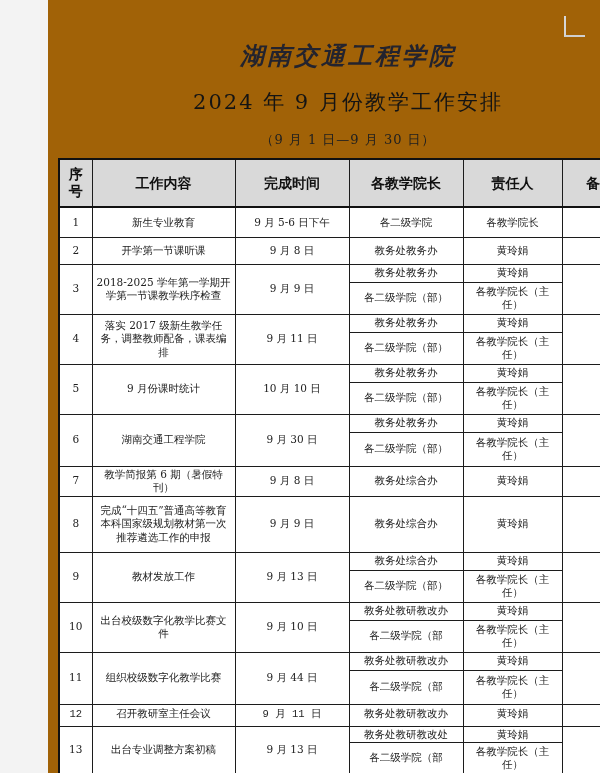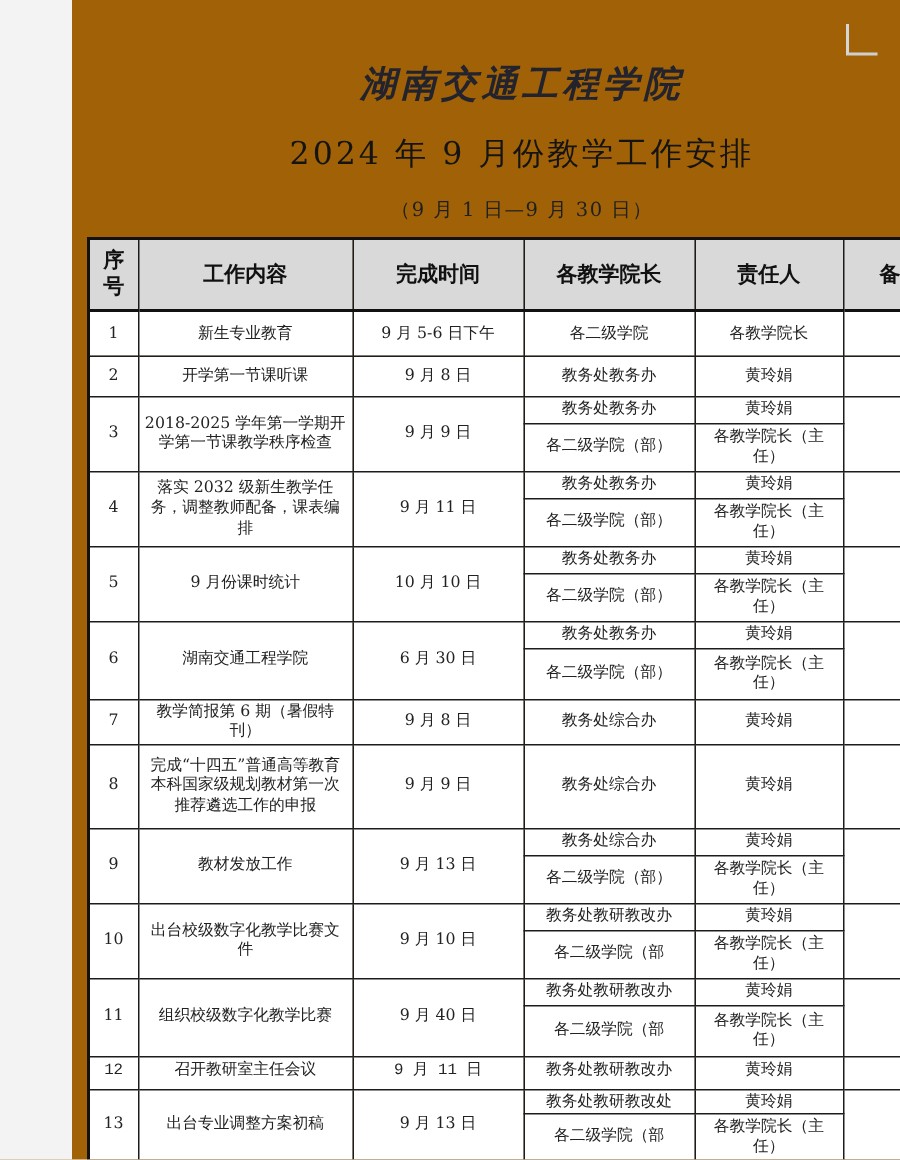--- a/index.html
+++ b/index.html
@@ -105,21 +105,21 @@
           <td class="c-dept" rowspan="1">教务处教务办</td>
           <td class="c-per" rowspan="1">黄玲娟</td>
           <td class="c-note" rowspan="2"></td>
         </tr>
         <tr style="height: 32px;">
           <td class="c-dept" rowspan="1">各二级学院（部）</td>
           <td class="c-per" rowspan="1">各教学院长（主任）</td>
         </tr>
         <tr style="height: 18px;">
           <td class="c-no" rowspan="2">4</td>
-          <td class="c-content" rowspan="2">落实 2032 级新生教学任务，调整教师配备，课表编排</td>
+          <td class="c-content" rowspan="2">落实 2017 级新生教学任务，调整教师配备，课表编排</td>
           <td class="c-time" rowspan="2">9 月 11 日</td>
           <td class="c-dept" rowspan="1">教务处教务办</td>
           <td class="c-per" rowspan="1">黄玲娟</td>
           <td class="c-note" rowspan="2"></td>
         </tr>
         <tr style="height: 32px;">
           <td class="c-dept" rowspan="1">各二级学院（部）</td>
           <td class="c-per" rowspan="1">各教学院长（主任）</td>
         </tr>
         <tr style="height: 18px;">
@@ -130,21 +130,21 @@
           <td class="c-per" rowspan="1">黄玲娟</td>
           <td class="c-note" rowspan="2"></td>
         </tr>
         <tr style="height: 32px;">
           <td class="c-dept" rowspan="1">各二级学院（部）</td>
           <td class="c-per" rowspan="1">各教学院长（主任）</td>
         </tr>
         <tr style="height: 18px;">
           <td class="c-no" rowspan="2">6</td>
           <td class="c-content" rowspan="2">湖南交通工程学院</td>
-          <td class="c-time" rowspan="2">6 月 30 日</td>
+          <td class="c-time" rowspan="2">9 月 30 日</td>
           <td class="c-dept" rowspan="1">教务处教务办</td>
           <td class="c-per" rowspan="1">黄玲娟</td>
           <td class="c-note" rowspan="2"></td>
         </tr>
         <tr style="height: 34px;">
           <td class="c-dept" rowspan="1">各二级学院（部）</td>
           <td class="c-per" rowspan="1">各教学院长（主任）</td>
         </tr>
         <tr style="height: 30px;">
           <td class="c-no" rowspan="1">7</td>
@@ -182,21 +182,21 @@
           <td class="c-per" rowspan="1">黄玲娟</td>
           <td class="c-note" rowspan="2"></td>
         </tr>
         <tr style="height: 32px;">
           <td class="c-dept" rowspan="1">各二级学院（部</td>
           <td class="c-per" rowspan="1">各教学院长（主任）</td>
         </tr>
         <tr style="height: 18px;">
           <td class="c-no" rowspan="2">11</td>
           <td class="c-content" rowspan="2">组织校级数字化教学比赛</td>
-          <td class="c-time" rowspan="2">9 月 40 日</td>
+          <td class="c-time" rowspan="2">9 月 44 日</td>
           <td class="c-dept" rowspan="1">教务处教研教改办</td>
           <td class="c-per" rowspan="1">黄玲娟</td>
           <td class="c-note" rowspan="2"></td>
         </tr>
         <tr style="height: 34px;">
           <td class="c-dept" rowspan="1">各二级学院（部</td>
           <td class="c-per" rowspan="1">各教学院长（主任）</td>
         </tr>
         <tr style="height: 22px; font-family: Liberation Mono, monospace;">
           <td class="c-no" rowspan="1">12</td>

